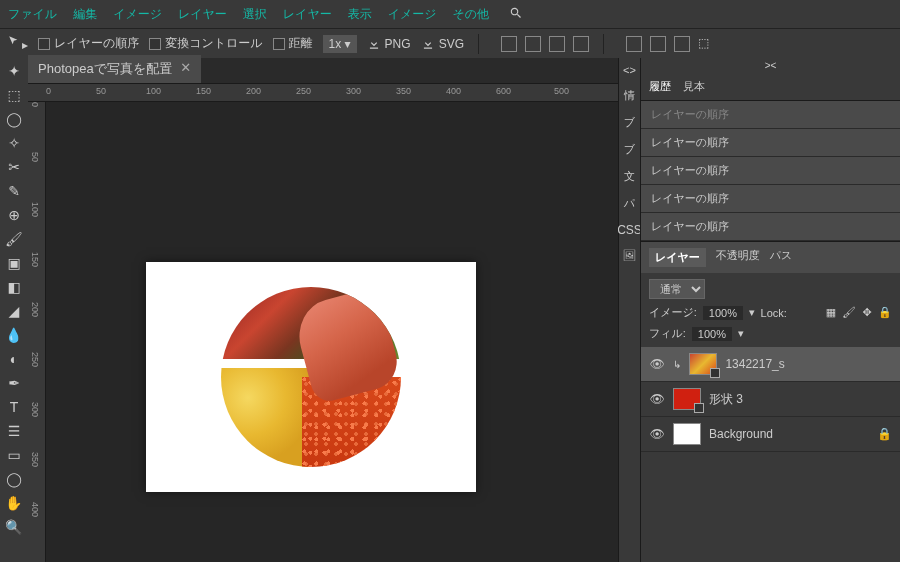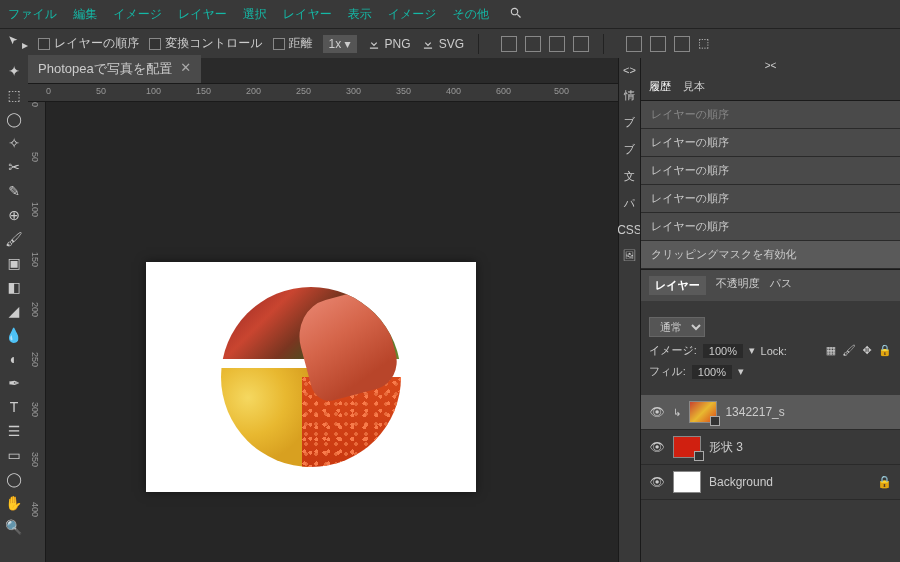--- a/index.html
+++ b/index.html
@@ -45,21 +45,21 @@
 .sidecol .vitem { writing-mode: horizontal-tb; cursor: pointer; }
 
 .rightpanel { width: 260px; background: #393939; border-left: 1px solid #1a1a1a; display: flex; flex-direction: column; }
 .rtabs { display: flex; gap: 12px; padding: 6px 8px; font-size: 11px; border-bottom: 1px solid #1a1a1a; }
 .rtabs .active { font-weight: normal; color: #fff; }
 .histlist { }
 .histitem { padding: 6px 10px; border-bottom: 1px solid #2a2a2a; font-size: 11px; background: #4a4a4a; cursor: pointer; }
 .histitem.selected { background: #5a5a5a; }
 .layer-tabs { display: flex; gap: 10px; padding: 6px 8px; font-size: 11px; background: #4a4a4a; border-top: 1px solid #1a1a1a; }
 .layer-tabs .active { font-weight: bold; color: #fff; background: #5a5a5a; padding: 2px 6px; }
-.layer-opts { padding: 16px 8px; display: flex; flex-direction: column; gap: 6px; font-size: 11px; }
+.layer-opts { padding: 6px 8px; display: flex; flex-direction: column; gap: 6px; font-size: 11px; }
 .layer-opts .row { display: flex; align-items: center; gap: 6px; }
 .layer-opts select { background: #555; color: #ccc; border: 1px solid #666; padding: 2px 6px; font-size: 11px; }
 .layer-opts .pct { background: #2a2a2a; padding: 1px 6px; }
 .lockicons { display: flex; gap: 4px; margin-left: auto; }
 .lockicons span { width: 14px; height: 14px; display: inline-flex; align-items: center; justify-content: center; font-size: 11px; }
 
 .layers { flex: 1; }
 .layer { display: flex; align-items: center; padding: 6px 8px; gap: 8px; border-bottom: 1px solid #2a2a2a; cursor: pointer; }
 .layer.selected { background: #5a5a5a; }
 .eye { width: 16px; text-align: center; }
@@ -221,21 +221,20 @@
     <div class="rtabs">
       <span class="active">履歴</span>
       <span>見本</span>
     </div>
     <div class="histlist">
       <div class="histitem" style="color:#888">レイヤーの順序</div>
       <div class="histitem">レイヤーの順序</div>
       <div class="histitem">レイヤーの順序</div>
       <div class="histitem">レイヤーの順序</div>
       <div class="histitem">レイヤーの順序</div>
-      <div class="histitem selected">クリッピングマスクを有効化</div>
     </div>
     <div class="layer-tabs">
       <span class="active">レイヤー</span>
       <span>不透明度</span>
       <span>パス</span>
     </div>
     <div class="layer-opts">
       <div class="row">
         <select><option>通常</option></select>
       </div>

